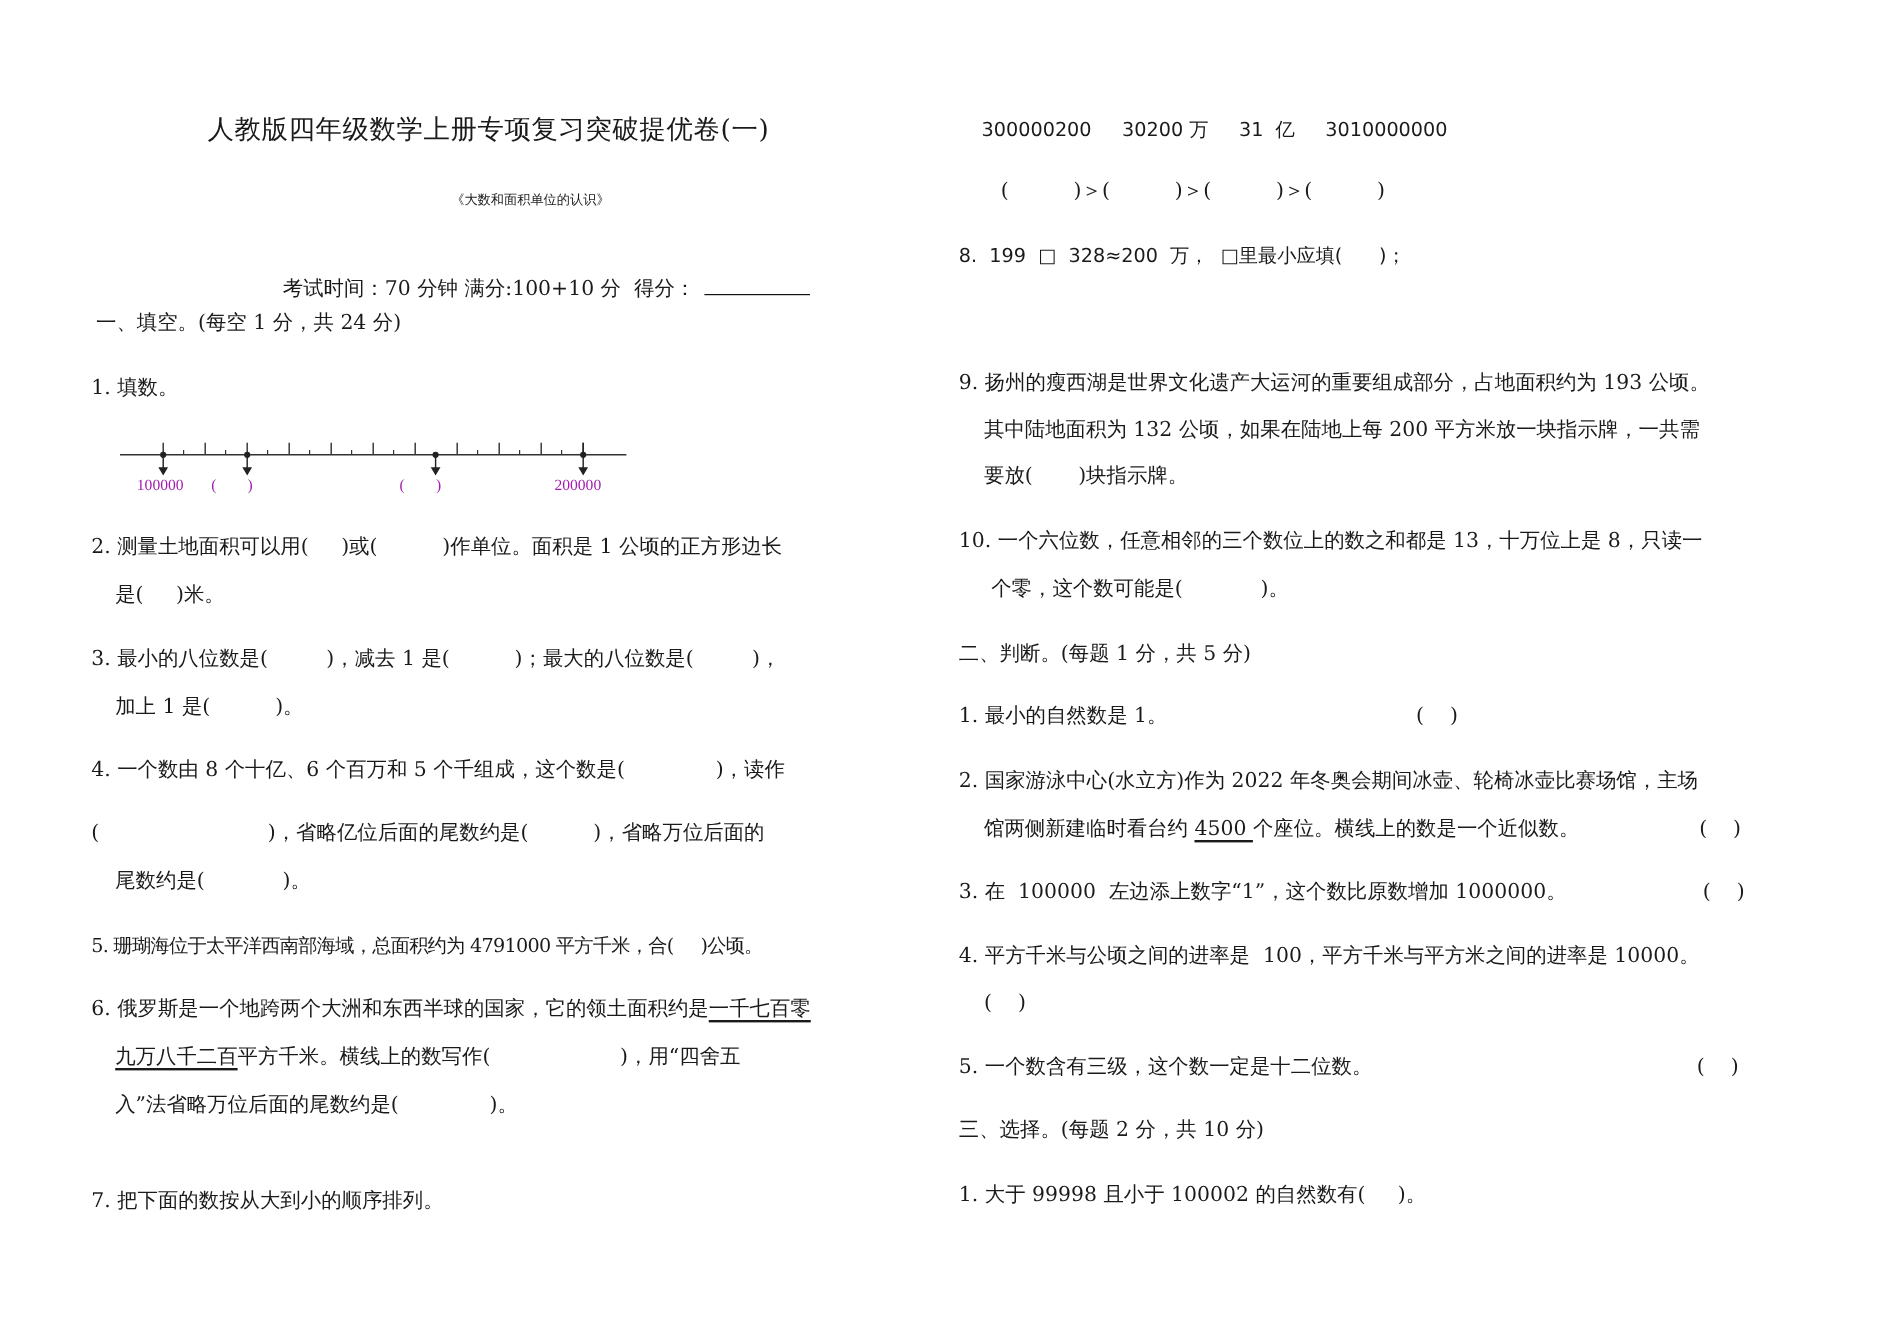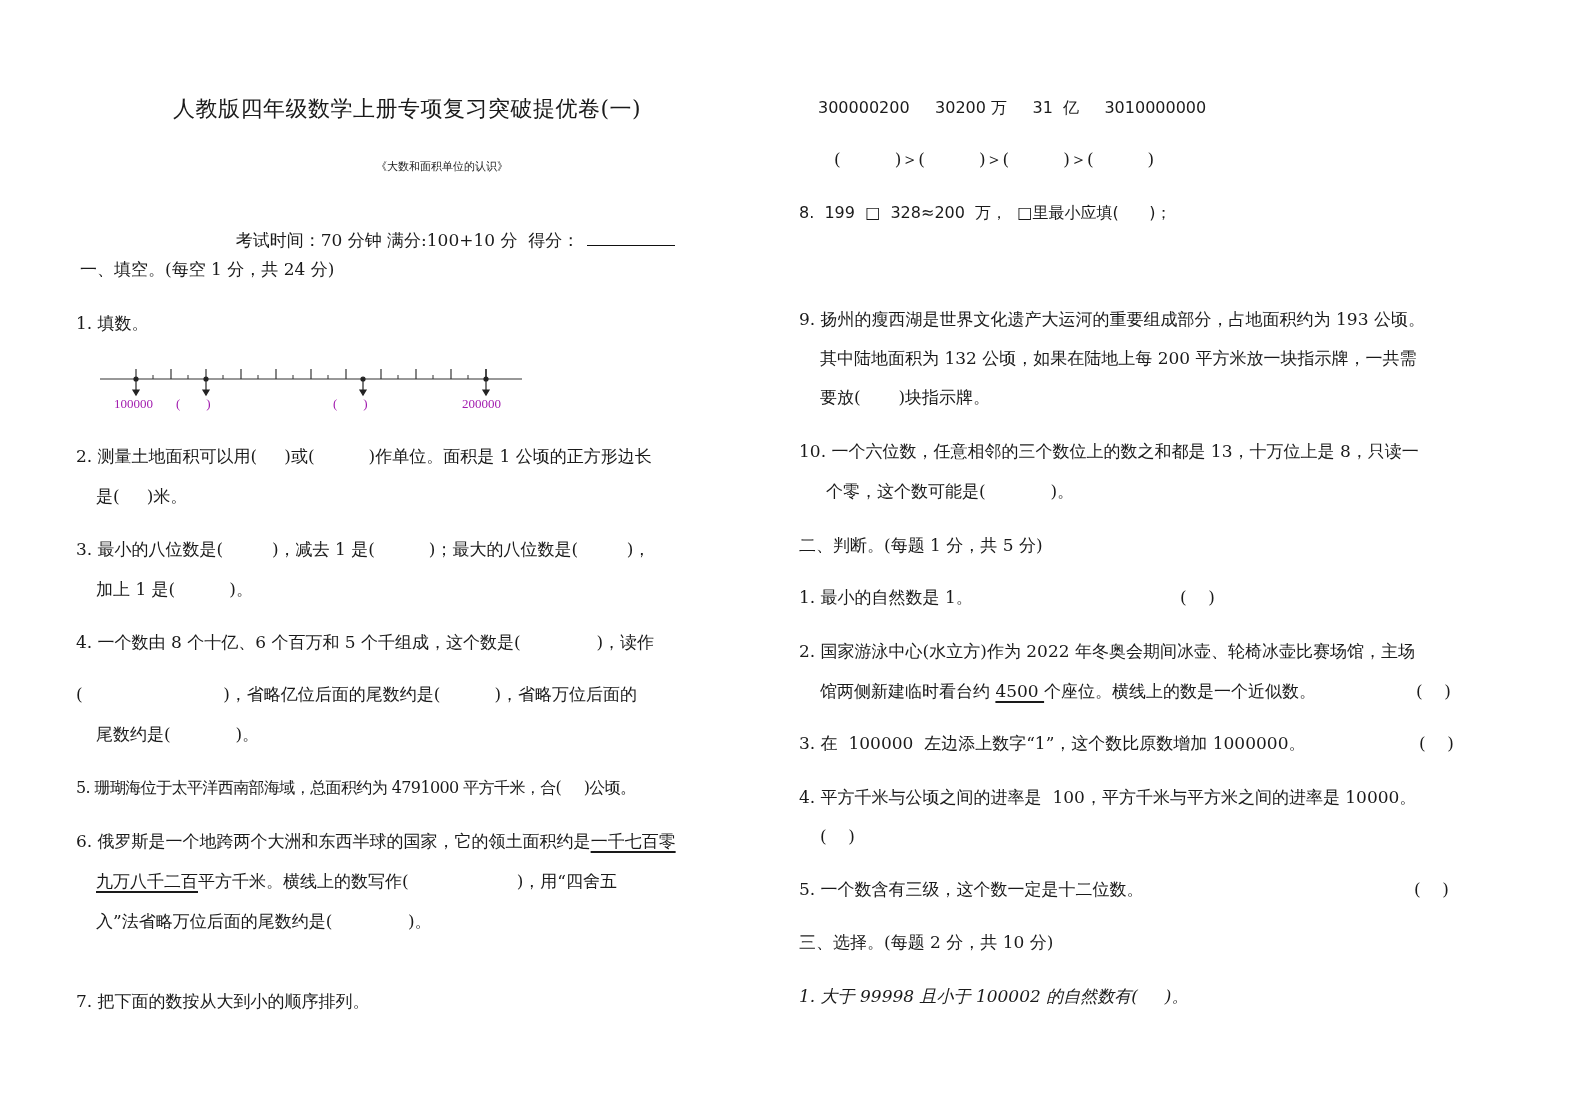--- a/index.html
+++ b/index.html
@@ -134,15 +134,15 @@
   <div class="line" style="left:799px; top:732px;">3. 在  100000  左边添上数字“1”，这个数比原数增加 1000000。</div>
   <div class="line" style="left:1419px; top:732px;">(    )</div>
 
   <div class="line" style="left:799px; top:786px;">4. 平方千米与公顷之间的进率是  100，平方千米与平方米之间的进率是 10000。</div>
   <div class="line" style="left:820px; top:825px;">(    )</div>
 
   <div class="line" style="left:799px; top:878px;">5. 一个数含有三级，这个数一定是十二位数。</div>
   <div class="line" style="left:1414px; top:878px;">(    )</div>
 
   <div class="line" style="left:799px; top:931px;">三、选择。(每题 2 分，共 10 分)</div>
-  <div class="line" style="left:799px; top:985px;font-style:italic;">1. 大于 99998 且小于 100002 的自然数有(     )。</div>
+  <div class="line" style="left:799px; top:985px;">1. 大于 99998 且小于 100002 的自然数有(     )。</div>
 
 </div>
 
 </body></html>

